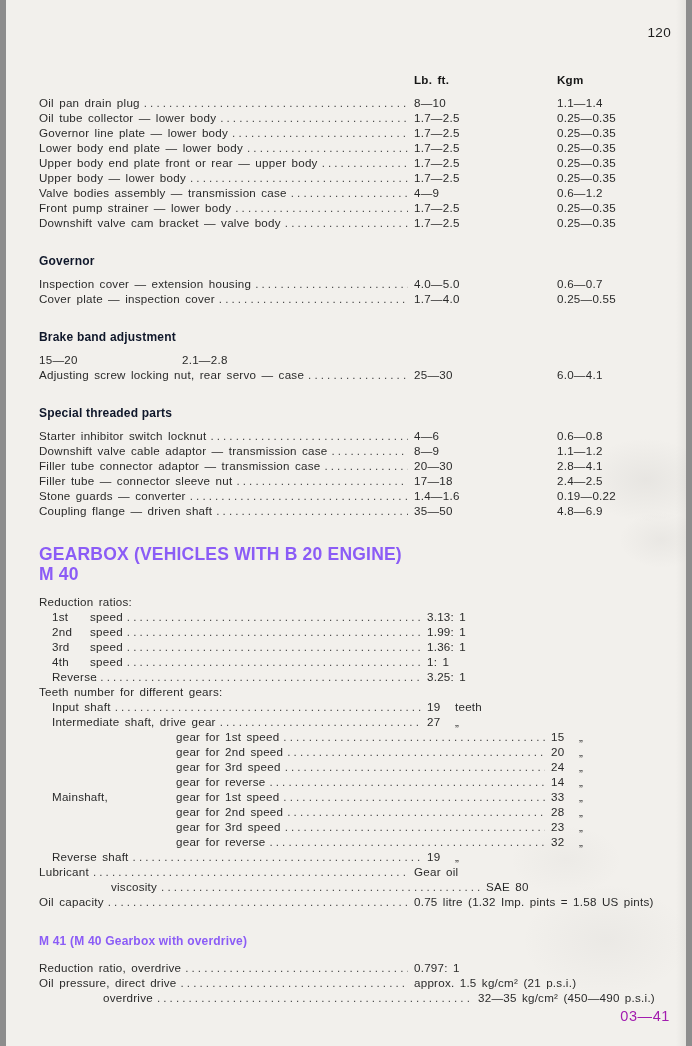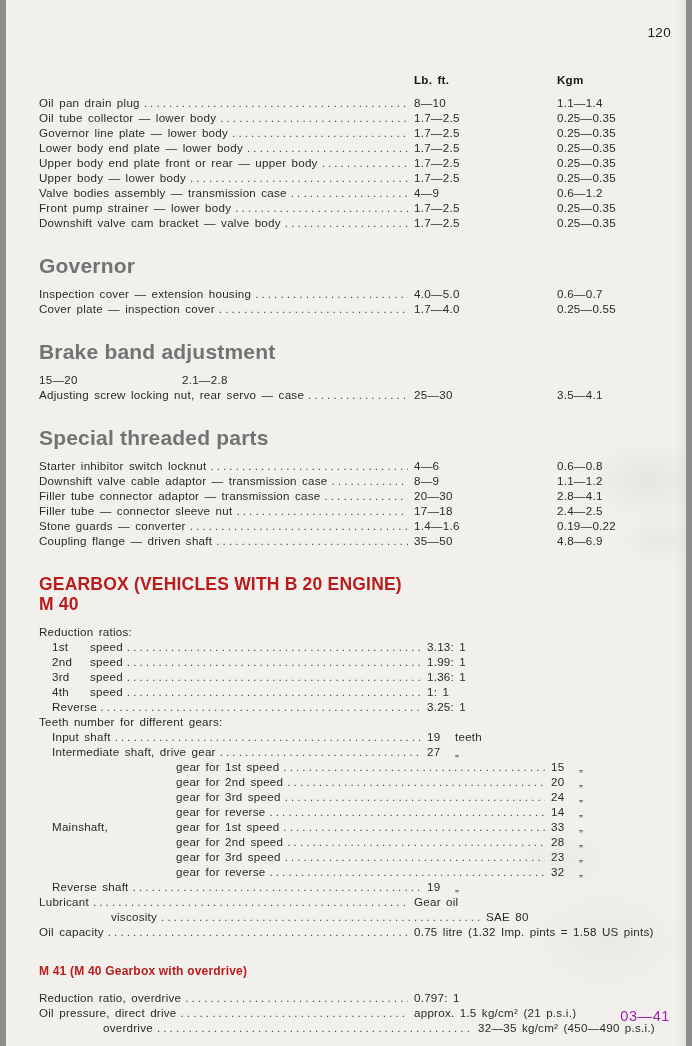--- a/index.html
+++ b/index.html
@@ -35,22 +35,22 @@
 
   .hdr{margin-top:56px;margin-bottom:8px}
   .ind1 > .lead{padding-left:13px}
   .ind2 > .lead{padding-left:137px}
   .indv > .lead{padding-left:72px}
   .indo > .lead{padding-left:64px}
   .ord{display:inline-block;min-width:38px;white-space:nowrap}
   .num{display:inline-block;min-width:28px}
   .prefix{position:absolute;left:13px;top:0;white-space:nowrap}
 
-  h2{font-size:21px;font-weight:bold;color:#737373;margin:24px 0 8px;letter-spacing:0.2px}
-  .big{font-size:17.5px;font-weight:bold;color:#b91c1c;line-height:20px;letter-spacing:0.2px}
+  h2{font-size:12px;font-weight:bold;color:#0f172a;margin:24px 0 8px;letter-spacing:0.2px}
+  .big{font-size:17.5px;font-weight:bold;color:#8b5cf6;line-height:20px;letter-spacing:0.2px}
   .gtitle{margin-top:26px}
   .gsub{margin-bottom:10px}
   .m41title{font-size:12px;margin:22px 0 9px}
 
   .page-number{position:absolute;top:25px;right:15px;font-size:13.5px;color:#1d1d1d;letter-spacing:0.3px}
   .footer{position:absolute;bottom:22px;right:16px;font-size:14.5px;color:#a21caf;letter-spacing:0.6px}
 </style>
 </head>
 <body>
 
@@ -164,21 +164,21 @@
       <div class="row">
           <span class="c1">15—20</span>
           <span class="c2">2.1—2.8</span>
         </div>
       <div class="row">
           <span class="lead">
             <span class="lbl">Adjusting screw locking nut, rear servo — case</span>
             <span class="dots"></span>
           </span>
           <span class="c1">25—30</span>
-          <span class="c2">3.5—4.1</span>
+          <span class="c2">6.0—4.1</span>
         </div>
     </section>
 
     <section>
       <h2>Special threaded parts</h2>
       <div class="row">
           <span class="lead">
             <span class="lbl">Starter inhibitor switch locknut</span>
             <span class="dots"></span>
           </span>

